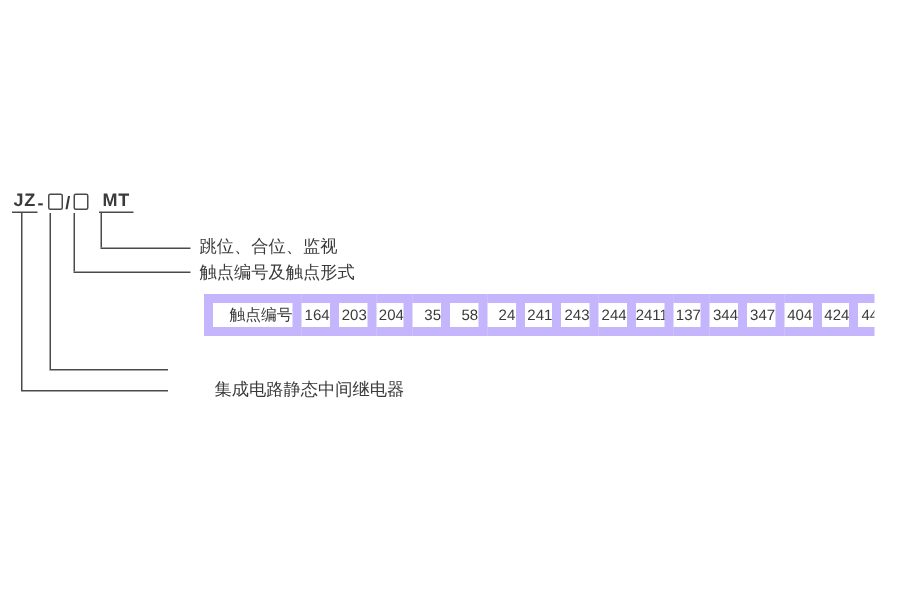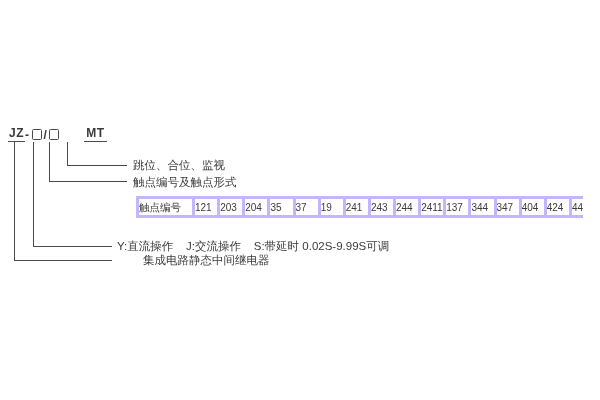--- a/index.html
+++ b/index.html
@@ -13,21 +13,21 @@
   }
   
   .model-title{
     position:absolute;left:8px;top:126px;height:16px;
     display:flex;align-items:flex-end;
     font-size:12px;font-weight:600;letter-spacing:.5px;line-height:14px;
     color:#3a3a3a;
   }
   .seg{display:inline-block;}
   .underlined{border-bottom:1.4px solid #4a4a4a;padding:0 1px 1px 1px;}
-  .mt-seg{margin-left:23px;padding:0 2px 1px 2px;}
+  .mt-seg{margin-left:5px;padding:0 2px 1px 2px;}
   .box{
     display:inline-block;width:8px;height:9px;
     border:1.6px solid #4a4a4a;border-radius:1.5px;
     margin:0 2px 2px 2px;
   }
   
   .vline,.hline{position:absolute;background:#4a4a4a;}
   .vline{width:1px;}
   .hline{height:1px;}
   .line-jz-v  {left:14px;top:142px;height:118px;}
@@ -48,23 +48,23 @@
   .ann-contact {left:133px;top:176px;}
   .ann-oper    {left:117px;top:240px;}
   .ann-device  {left:119px;top:254px;margin-left:24px;}
   
   .contact-table{
     position:absolute;left:136px;top:196px;
     border-collapse:collapse;table-layout:fixed;
     width:461px;
   }
   .contact-table th,.contact-table td{
-    border:3px solid #c4b5fd;
+    border:6px solid #c4b5fd;
     height:16px;padding:0;
-    text-align:left;vertical-align:middle;
+    text-align:right;vertical-align:middle;
     font-weight:normal;color:#3a3a3a;
     font-size:10px;line-height:11px;
     overflow:hidden;
   }
   .contact-table th{width:53px;font-size:10.5px;}
 </style>
 </head>
 <body>
 
 <div id="canvas">
@@ -82,33 +82,32 @@
   <div class="hline line-jz-h"></div>
   <div class="vline line-b1-v"></div>
   <div class="hline line-b1-h"></div>
   <div class="vline line-b2-v"></div>
   <div class="hline line-b2-h"></div>
   <div class="vline line-mt-v"></div>
   <div class="hline line-mt-h"></div>
 
   <div class="ann ann-monitor">跳位、合位、监视</div>
   <div class="ann ann-contact">触点编号及触点形式</div>
-  <div class="ann ann-oper">Y:直流操作    J:交流操作    S:带延时 0.02S-9.99S可调</div>
   <div class="ann ann-device">集成电路静态中间继电器</div>
 
   <table class="contact-table">
     <tbody>
         <tr>
           <th>触点编号</th>
-          <td>121</td>
+          <td>164</td>
           <td>203</td>
           <td>204</td>
           <td>35</td>
-          <td>37</td>
-          <td>19</td>
+          <td>58</td>
+          <td>24</td>
           <td>241</td>
           <td>243</td>
           <td>244</td>
           <td>2411</td>
           <td>137</td>
           <td>344</td>
           <td>347</td>
           <td>404</td>
           <td>424</td>
           <td>444</td>

